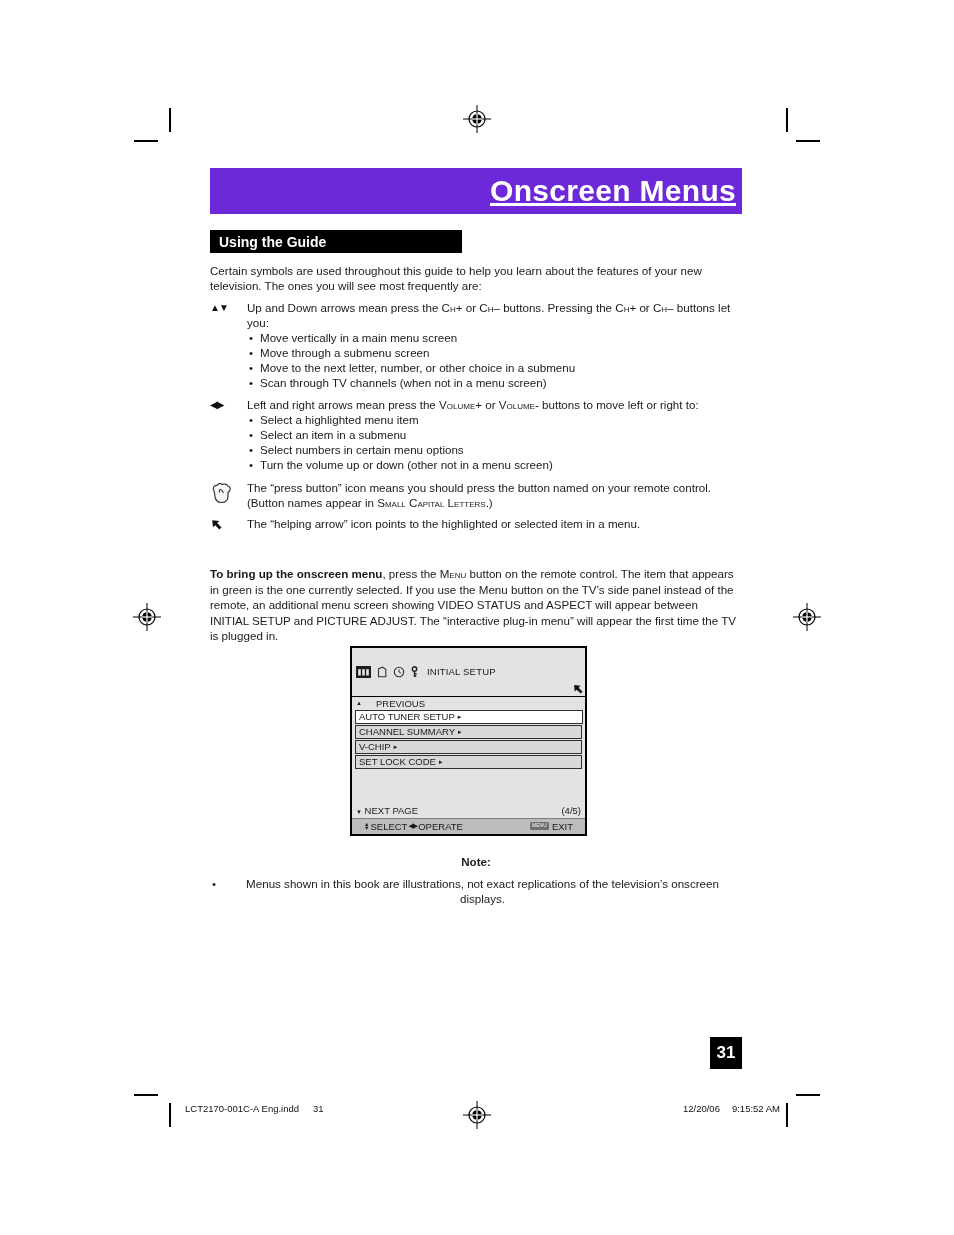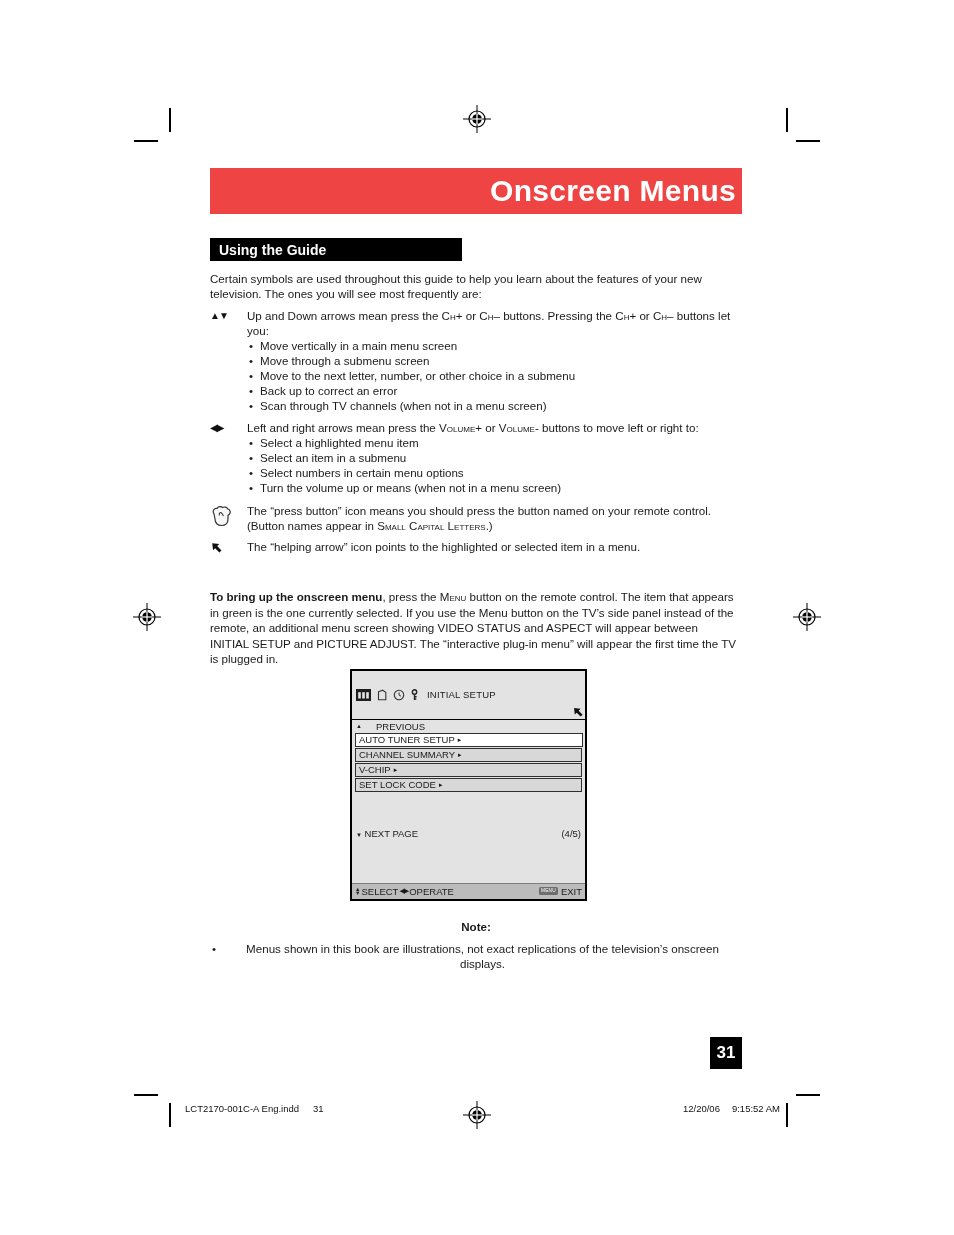--- a/index.html
+++ b/index.html
@@ -7,26 +7,26 @@
     position:relative; width:954px; height:1235px; background:#ffffff;
     font-family:"Liberation Sans", sans-serif; color:#1a1a1a; overflow:hidden;
     margin:0 auto;
   }
   
   .crop { position:absolute; background:#000; }
   .reg { position:absolute; width:28px; height:28px; }
   
   .content { position:absolute; left:210px; top:168px; width:532px; }
   .header-bar {
-    background:#ef4444; color:#fff; height:46px; box-sizing:border-box;
+    background:#6d28d9; color:#fff; height:46px; box-sizing:border-box;
     display:flex; align-items:center; justify-content:flex-end;
-    padding-right:6px; font-size:30px; font-weight:bold; letter-spacing:0.3px;
+    padding-right:6px; font-size:30px; font-weight:bold; letter-spacing:0.3px;text-decoration:underline;
   }
   .section-bar {
-    margin-top:24px; background:#000; color:#fff; width:252px; height:23px;
+    margin-top:16px; background:#000; color:#fff; width:252px; height:23px;
     box-sizing:border-box; display:flex; align-items:center; padding-left:9px;
     font-size:14px; font-weight:bold;
   }
   p { margin:0; }
   .intro { margin-top:10px; font-size:11.6px; line-height:15px; max-width:512px; }
   .sc { font-variant:small-caps;margin-top:16px; }
   .b { font-weight:bold; }
   
   .sym-row { display:flex; margin-top:7px; }
   .sym-icon { width:37px; flex:none; font-size:10px; letter-spacing:-1px; padding-top:2px; color:#111; }
@@ -53,21 +53,21 @@
     margin:0 3px 1px 3px; display:flex; align-items:center; padding:0 3px;
     font-size:9.5px; white-space:nowrap;
   }
   .tvm-item.selected { background:#ffffff; margin-right:2px; }
   .arr { font-size:7px; margin-left:3px; }
   .tvm-spacer { height:34px; }
   .tvm-next { display:flex; justify-content:space-between; align-items:center; height:14px; font-size:9.5px; padding:0 4px; }
   .tvm-bottom {
     height:15px; background:#bcbcbc; border-top:1px solid #7d7d7d;
     display:flex; justify-content:space-between; align-items:center;
-    padding:0 3px; font-size:9.5px;margin-top:42px;
+    padding:0 12px; font-size:9.5px;
   }
   .tvm-bottom .grp { display:flex; align-items:center; }
   .updown { display:inline-flex; flex-direction:column; font-size:5.5px; line-height:4.5px; margin-right:1px; }
   .lr { font-size:7px; letter-spacing:-1px; margin:0 1px; }
   .menu-badge {
     background:#6e6e6e; color:#fff; font-size:4.8px; line-height:6px;
     padding:1px 2px; border-radius:1.5px; margin-right:3px; letter-spacing:0.2px;
   }
   .helping-arrow-menu { position:absolute; right:1px; top:33px; }
   
@@ -146,35 +146,34 @@
     <p class="intro">Certain symbols are used throughout this guide to help you learn about the features of your new television. The ones you will see most frequently are:</p>
 
     <div class="sym-row">
       <div class="sym-icon">▲▼</div>
       <div class="sym-body">
         <p><span>Up and Down arrows mean press the </span><span class="sc">Ch+</span><span> or </span><span class="sc">Ch–</span><span> buttons. Pressing the </span><span class="sc">Ch+</span><span> or </span><span class="sc">Ch–</span><span> buttons let you:</span></p>
         <ul class="sym-bullets">
           <li>Move vertically in a main menu screen</li>
           <li>Move through a submenu screen</li>
           <li>Move to the next letter, number, or other choice in a submenu</li>
-          <li>Back up to correct an error</li>
           <li>Scan through TV channels (when not in a menu screen)</li>
         </ul>
       </div>
     </div>
 
     <div class="sym-row">
       <div class="sym-icon">◀▶</div>
       <div class="sym-body">
         <p><span>Left and right arrows mean press the </span><span class="sc">Volume+</span><span> or </span><span class="sc">Volume-</span><span> buttons to move left or right to:</span></p>
         <ul class="sym-bullets">
           <li>Select a highlighted menu item</li>
           <li>Select an item in a submenu</li>
           <li>Select numbers in certain menu options</li>
-          <li>Turn the volume up or means (when not in a menu screen)</li>
+          <li>Turn the volume up or down (other not in a menu screen)</li>
         </ul>
       </div>
     </div>
 
     <div class="sym-row" style="margin-top:8px;">
       <div class="sym-icon">
         <svg width="23" height="22" viewBox="0 0 23 22">
           <path d="M4,9 C2,6 4,3 7,3.5 C8,1.5 11,1 12.5,2.5 C14,1.5 17,2 17.8,4 C20,4.5 21,7 19.5,9 L18,10.5 L18,14 C18,18 15.5,20.5 11.5,20.5 C7.5,20.5 5,18 5,14 Z" fill="#f7f7f7" stroke="#333" stroke-width="1.2"></path>
           <path d="M9.5,10.5 C8.5,8 10.5,6.5 12,8.5 L13.5,11" fill="none" stroke="#333" stroke-width="1.1"></path>
         </svg>

